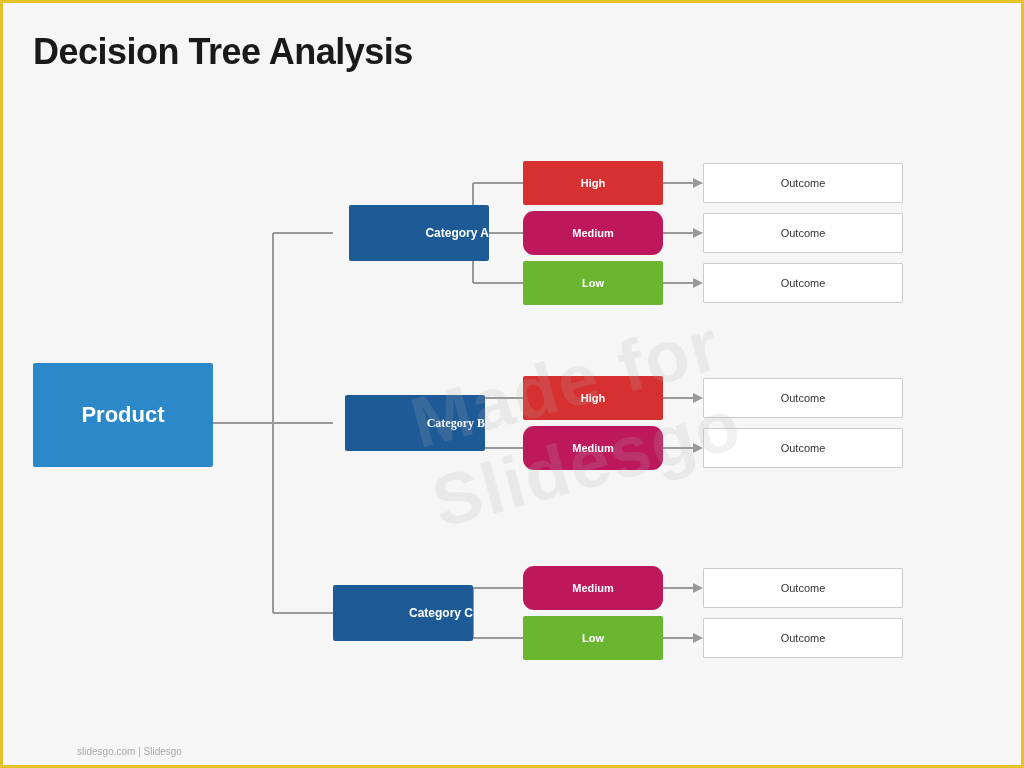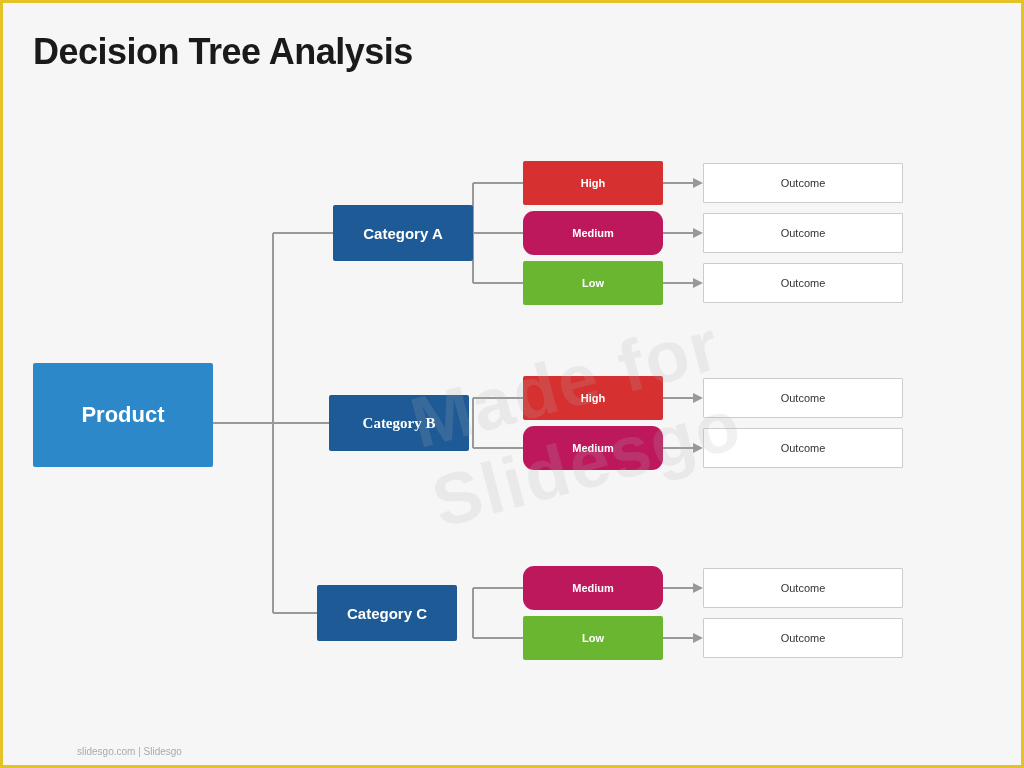--- a/index.html
+++ b/index.html
@@ -38,30 +38,31 @@
       align-items: center;
       justify-content: center;
       border-radius: 2px;
       position: relative;
       flex-shrink: 0;
     }
 
     .category-node {
       background: #1e5a96;
       color: white;
-      font-size: 15px;
+      font-size: 12px;
       font-weight: 600;
       width: 140px;
       height: 56px;
       display: flex;
       align-items: center;
-      justify-content: center;
+      justify-content: flex-end;
       border-radius: 2px;
       position: relative;
       flex-shrink: 0;
+      margin-left: 16px;
     }
 
     .level-box {
       width: 140px;
       height: 44px;
       display: flex;
       align-items: center;
       justify-content: center;
       color: white;
       font-size: 11px;

